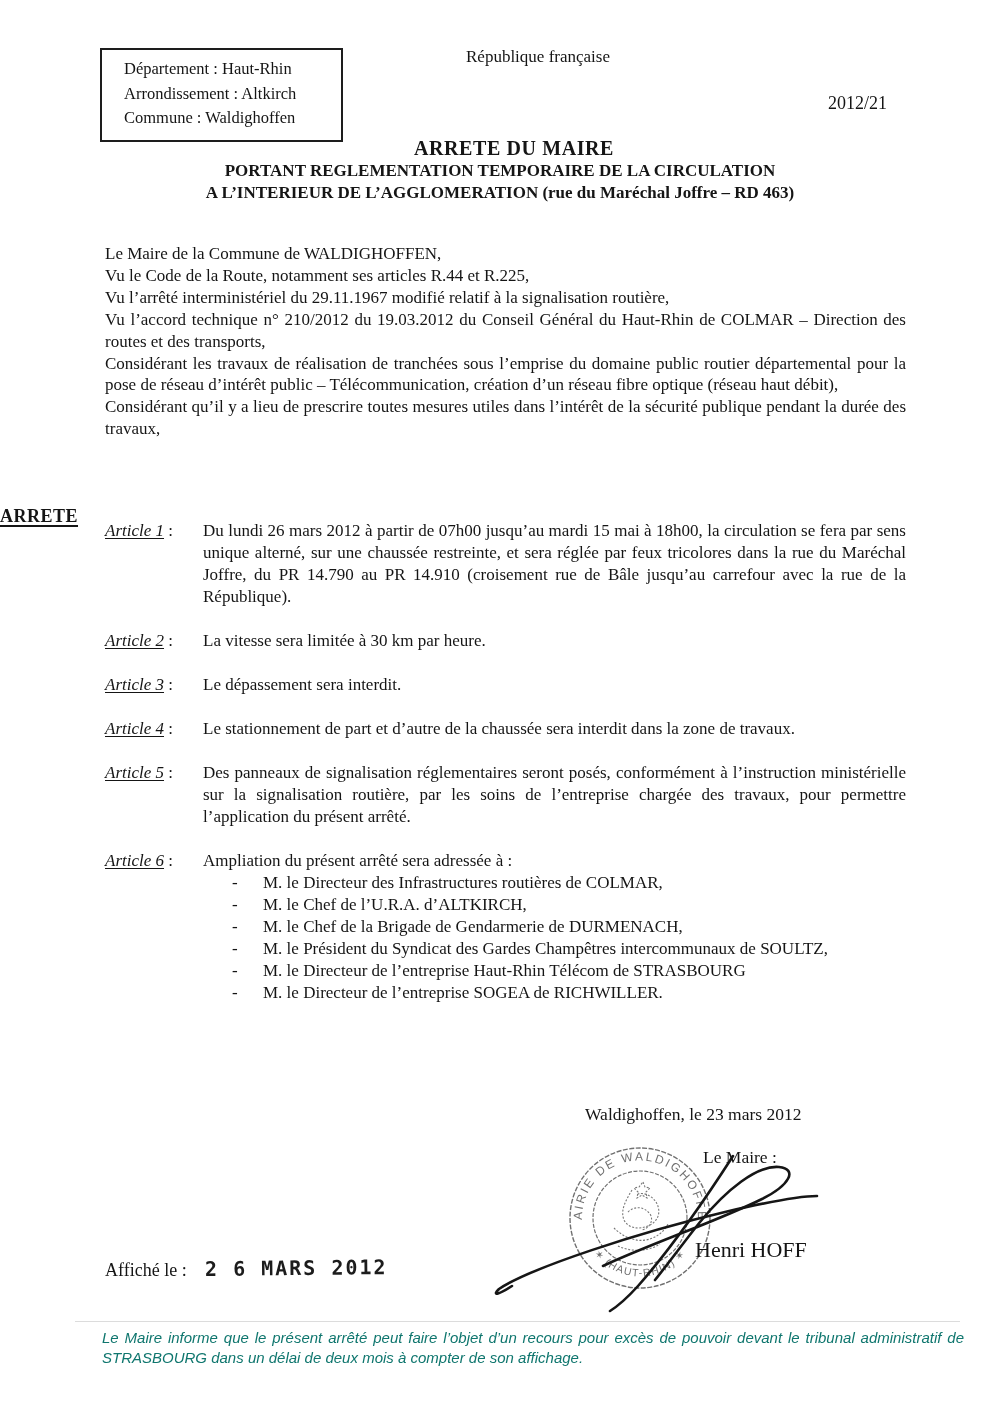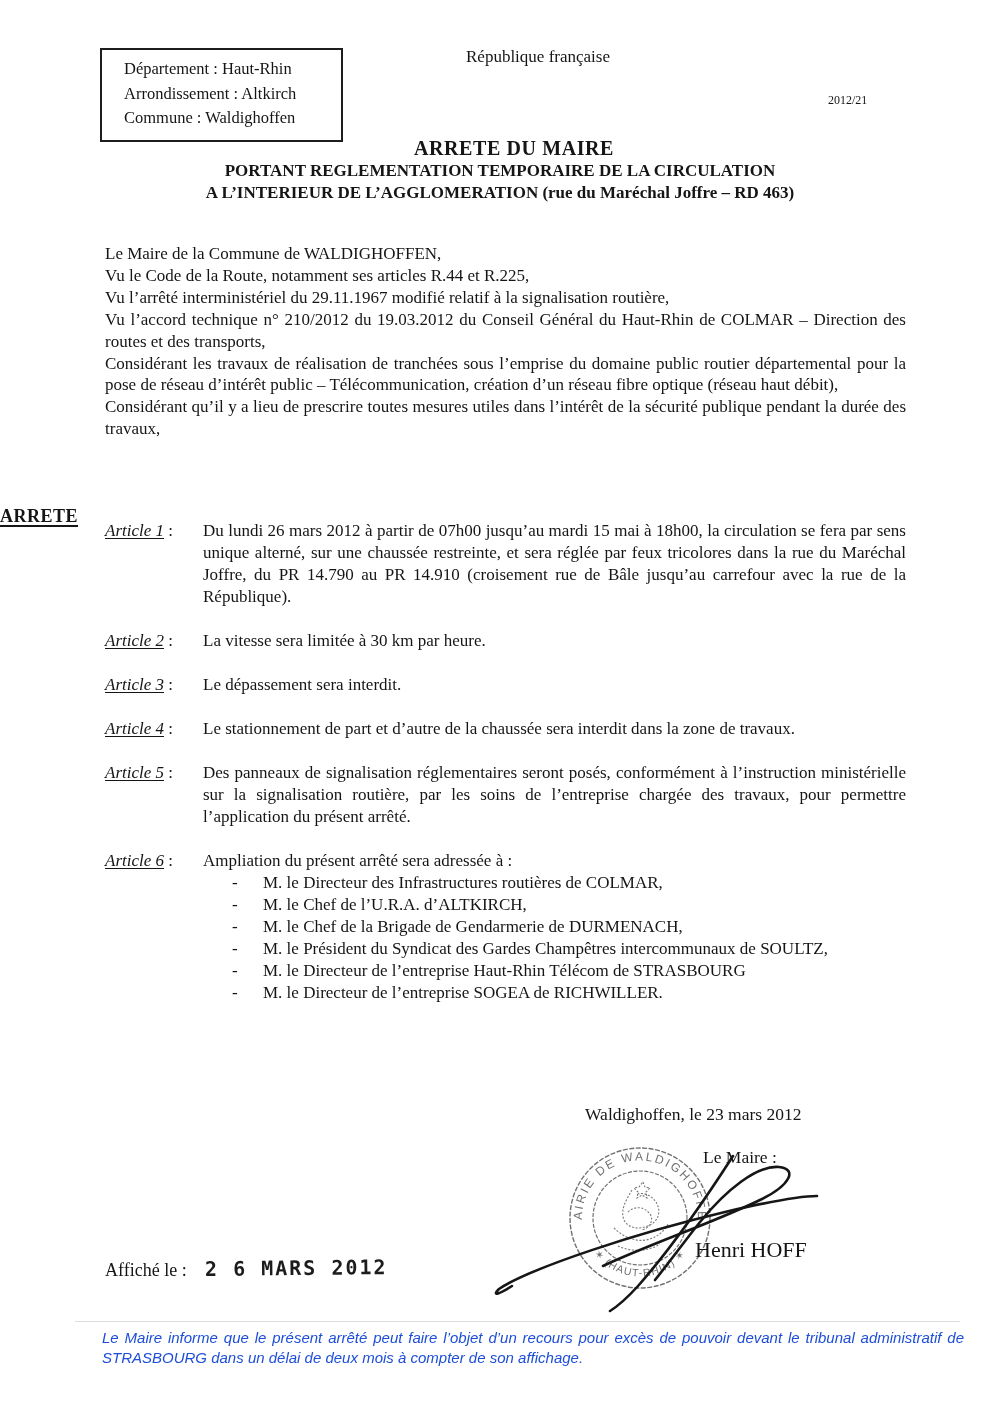--- a/index.html
+++ b/index.html
@@ -14,21 +14,21 @@
   }
   
   .header-box{
     position:absolute;left:100px;top:48px;width:243px;
     border:2px solid #1d1d1d;
     padding:7px 10px 9px 22px;
     box-sizing:border-box;
     font-size:16.5px;line-height:24.5px;
   }
   .republic{position:absolute;left:466px;top:47px;font-size:17px;}
-  .doc-ref{position:absolute;left:828px;top:93px;font-size:12px;}
+  .doc-ref{position:absolute;left:828px;top:93px;font-size:18px;}
   
   .title-block{position:absolute;left:0;top:136px;width:1000px;text-align:center;}
   .title-main{font-size:20px;font-weight:bold;letter-spacing:.6px;line-height:24px;padding-left:28px;}
   .title-sub{font-size:17px;font-weight:bold;line-height:22px;}
   
   .preamble{position:absolute;left:105px;top:243px;width:801px;font-size:17px;line-height:21.9px;}
   .preamble p{margin:0;text-align:justify;text-align-last:left;}
   .arrete-heading{
     position:absolute;left:0;top:506px;width:1000px;text-align:left;
     font-size:18px;font-weight:bold;
@@ -59,21 +59,21 @@
     font-family:"DejaVu Sans Mono", monospace;
     font-weight:bold;font-size:20px;letter-spacing:2px;
     transform:rotate(-.6deg) translateY(-1px);
     color:#1c1c1c;
   }
   .footer-rule{position:absolute;left:75px;top:1321px;width:885px;height:1px;background:#dcdcdc;}
   .footer-note{
     position:absolute;left:102px;top:1328px;width:862px;
     font-family:"Liberation Sans", sans-serif;
     font-style:italic;font-size:15px;line-height:19.5px;
-    text-align:justify;text-align-last:left;color:#1d4ed8;
+    text-align:justify;text-align-last:left;color:#0f766e;
   }
 </style>
 </head>
 <body>
 
 <div id="page">
 
   <div class="header-box">
     <div>Département : Haut-Rhin</div>
     <div>Arrondissement : Altkirch</div>

